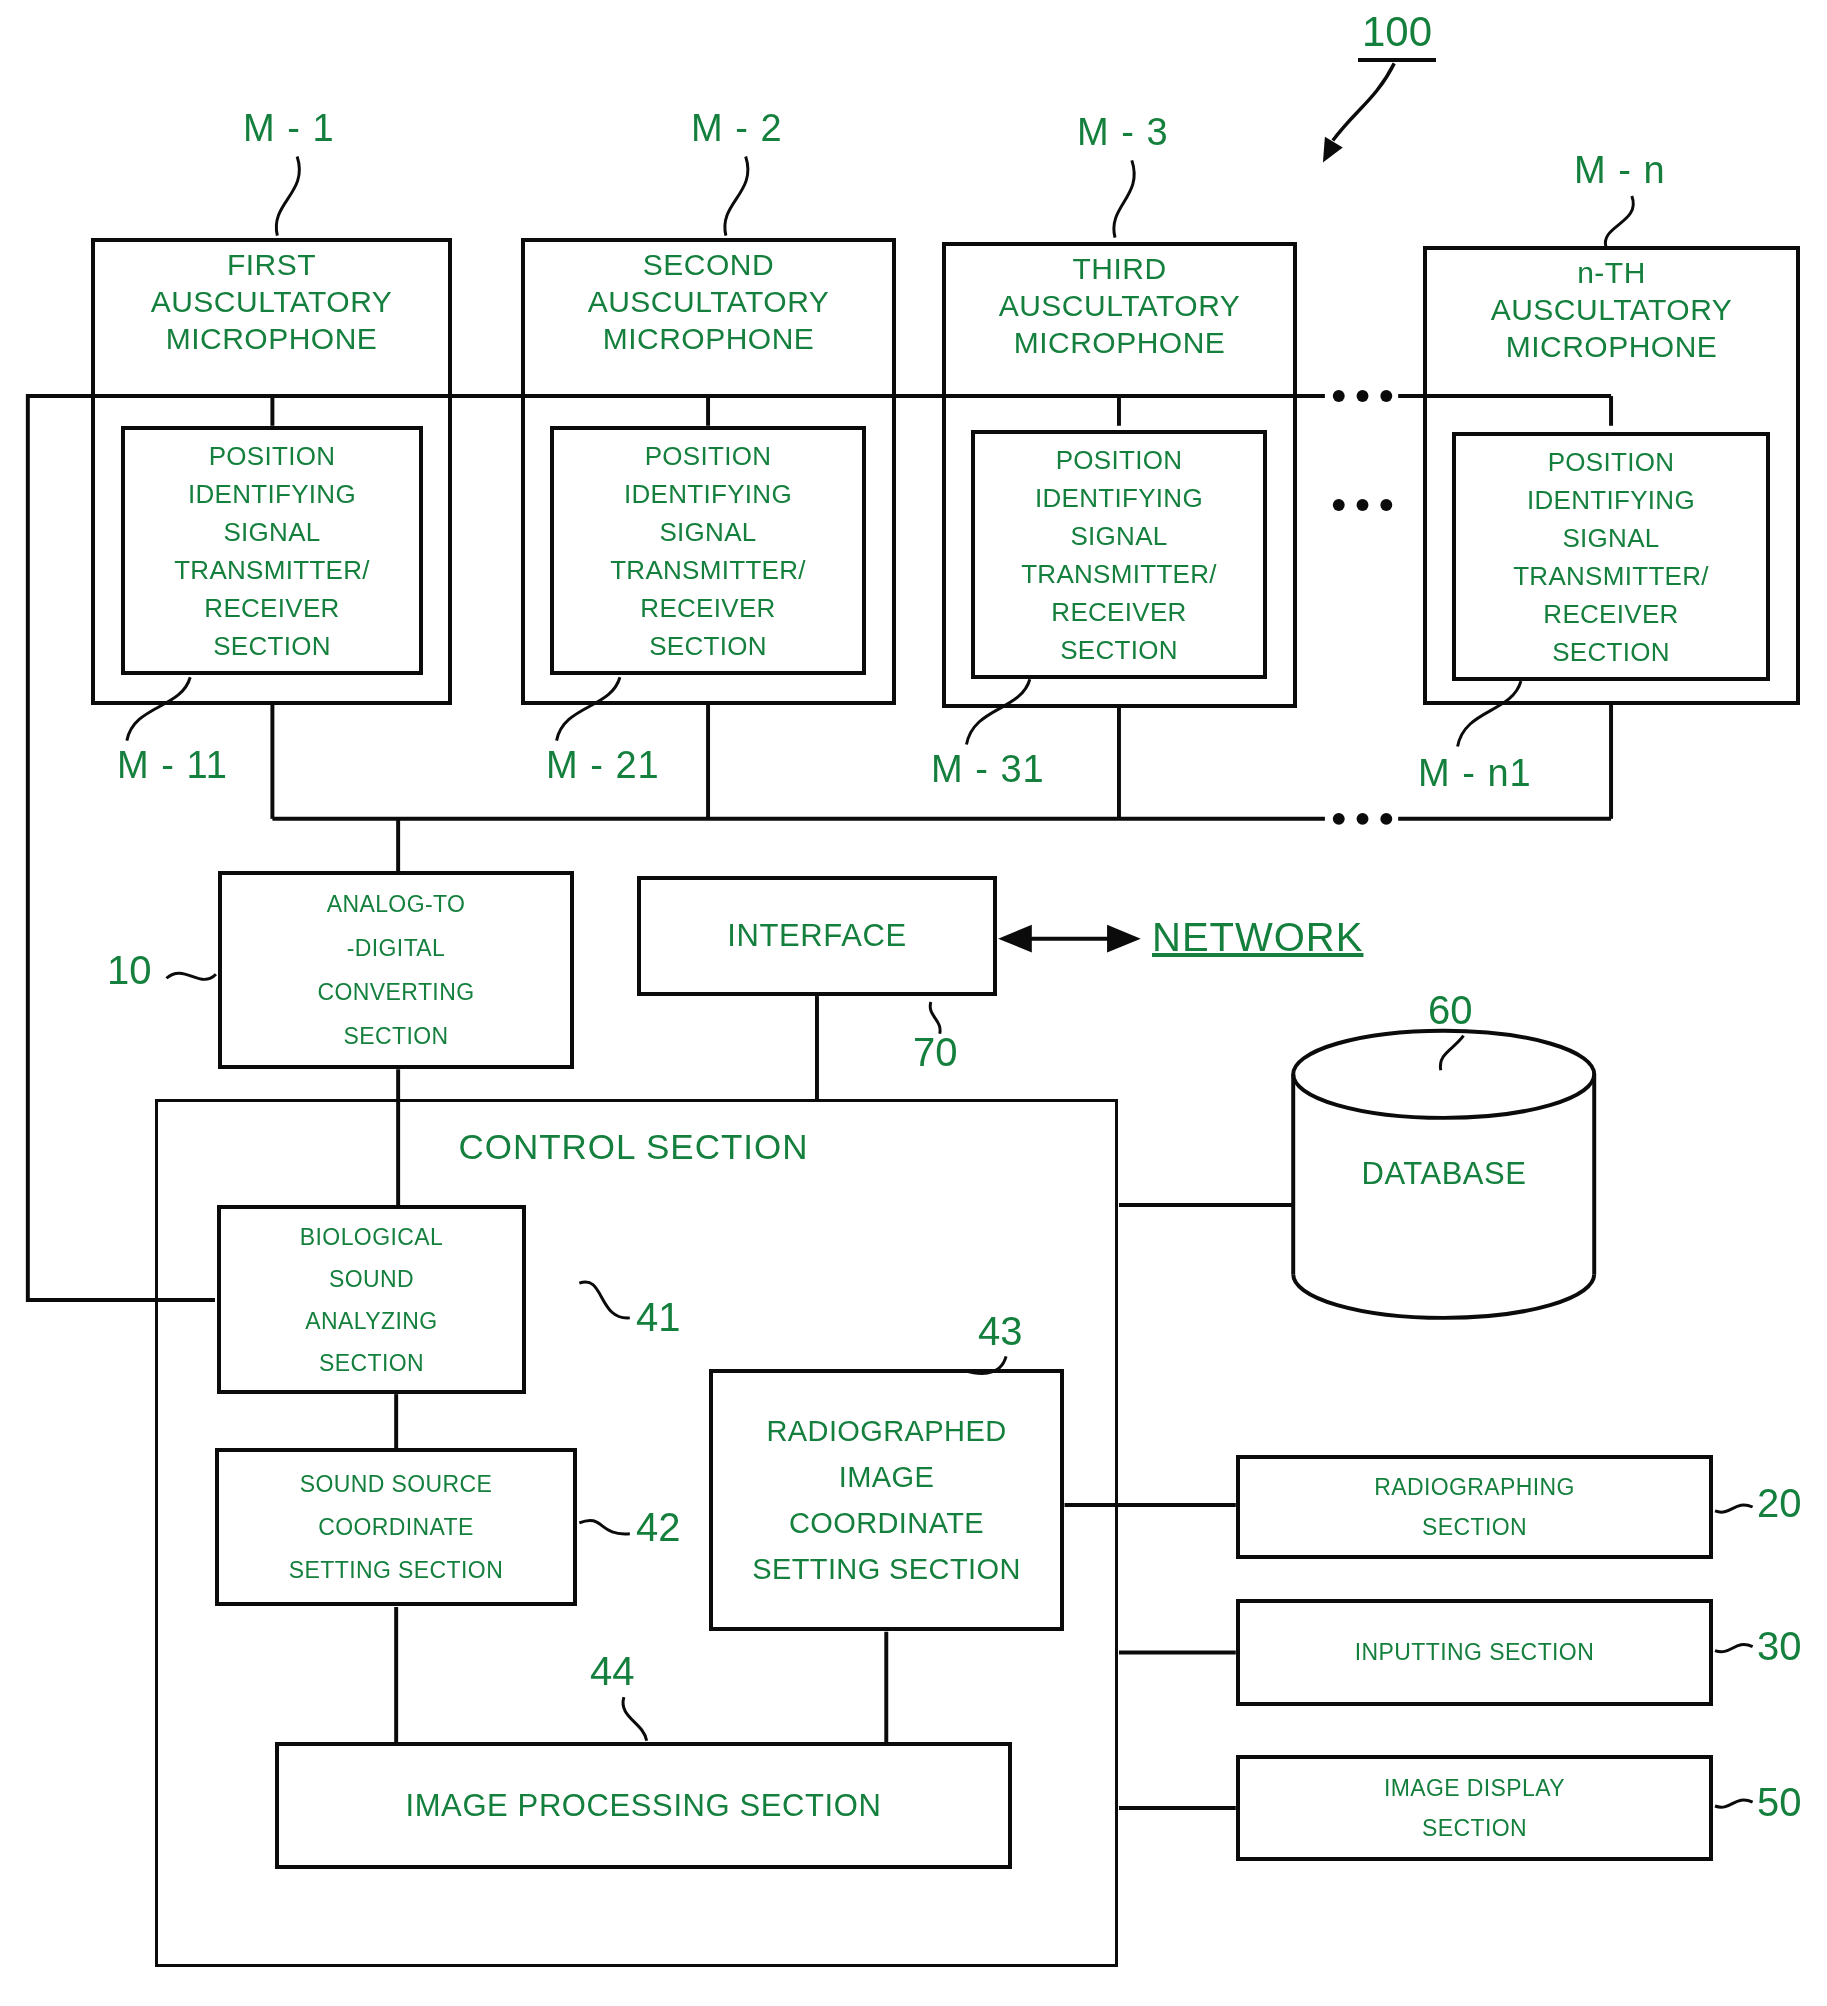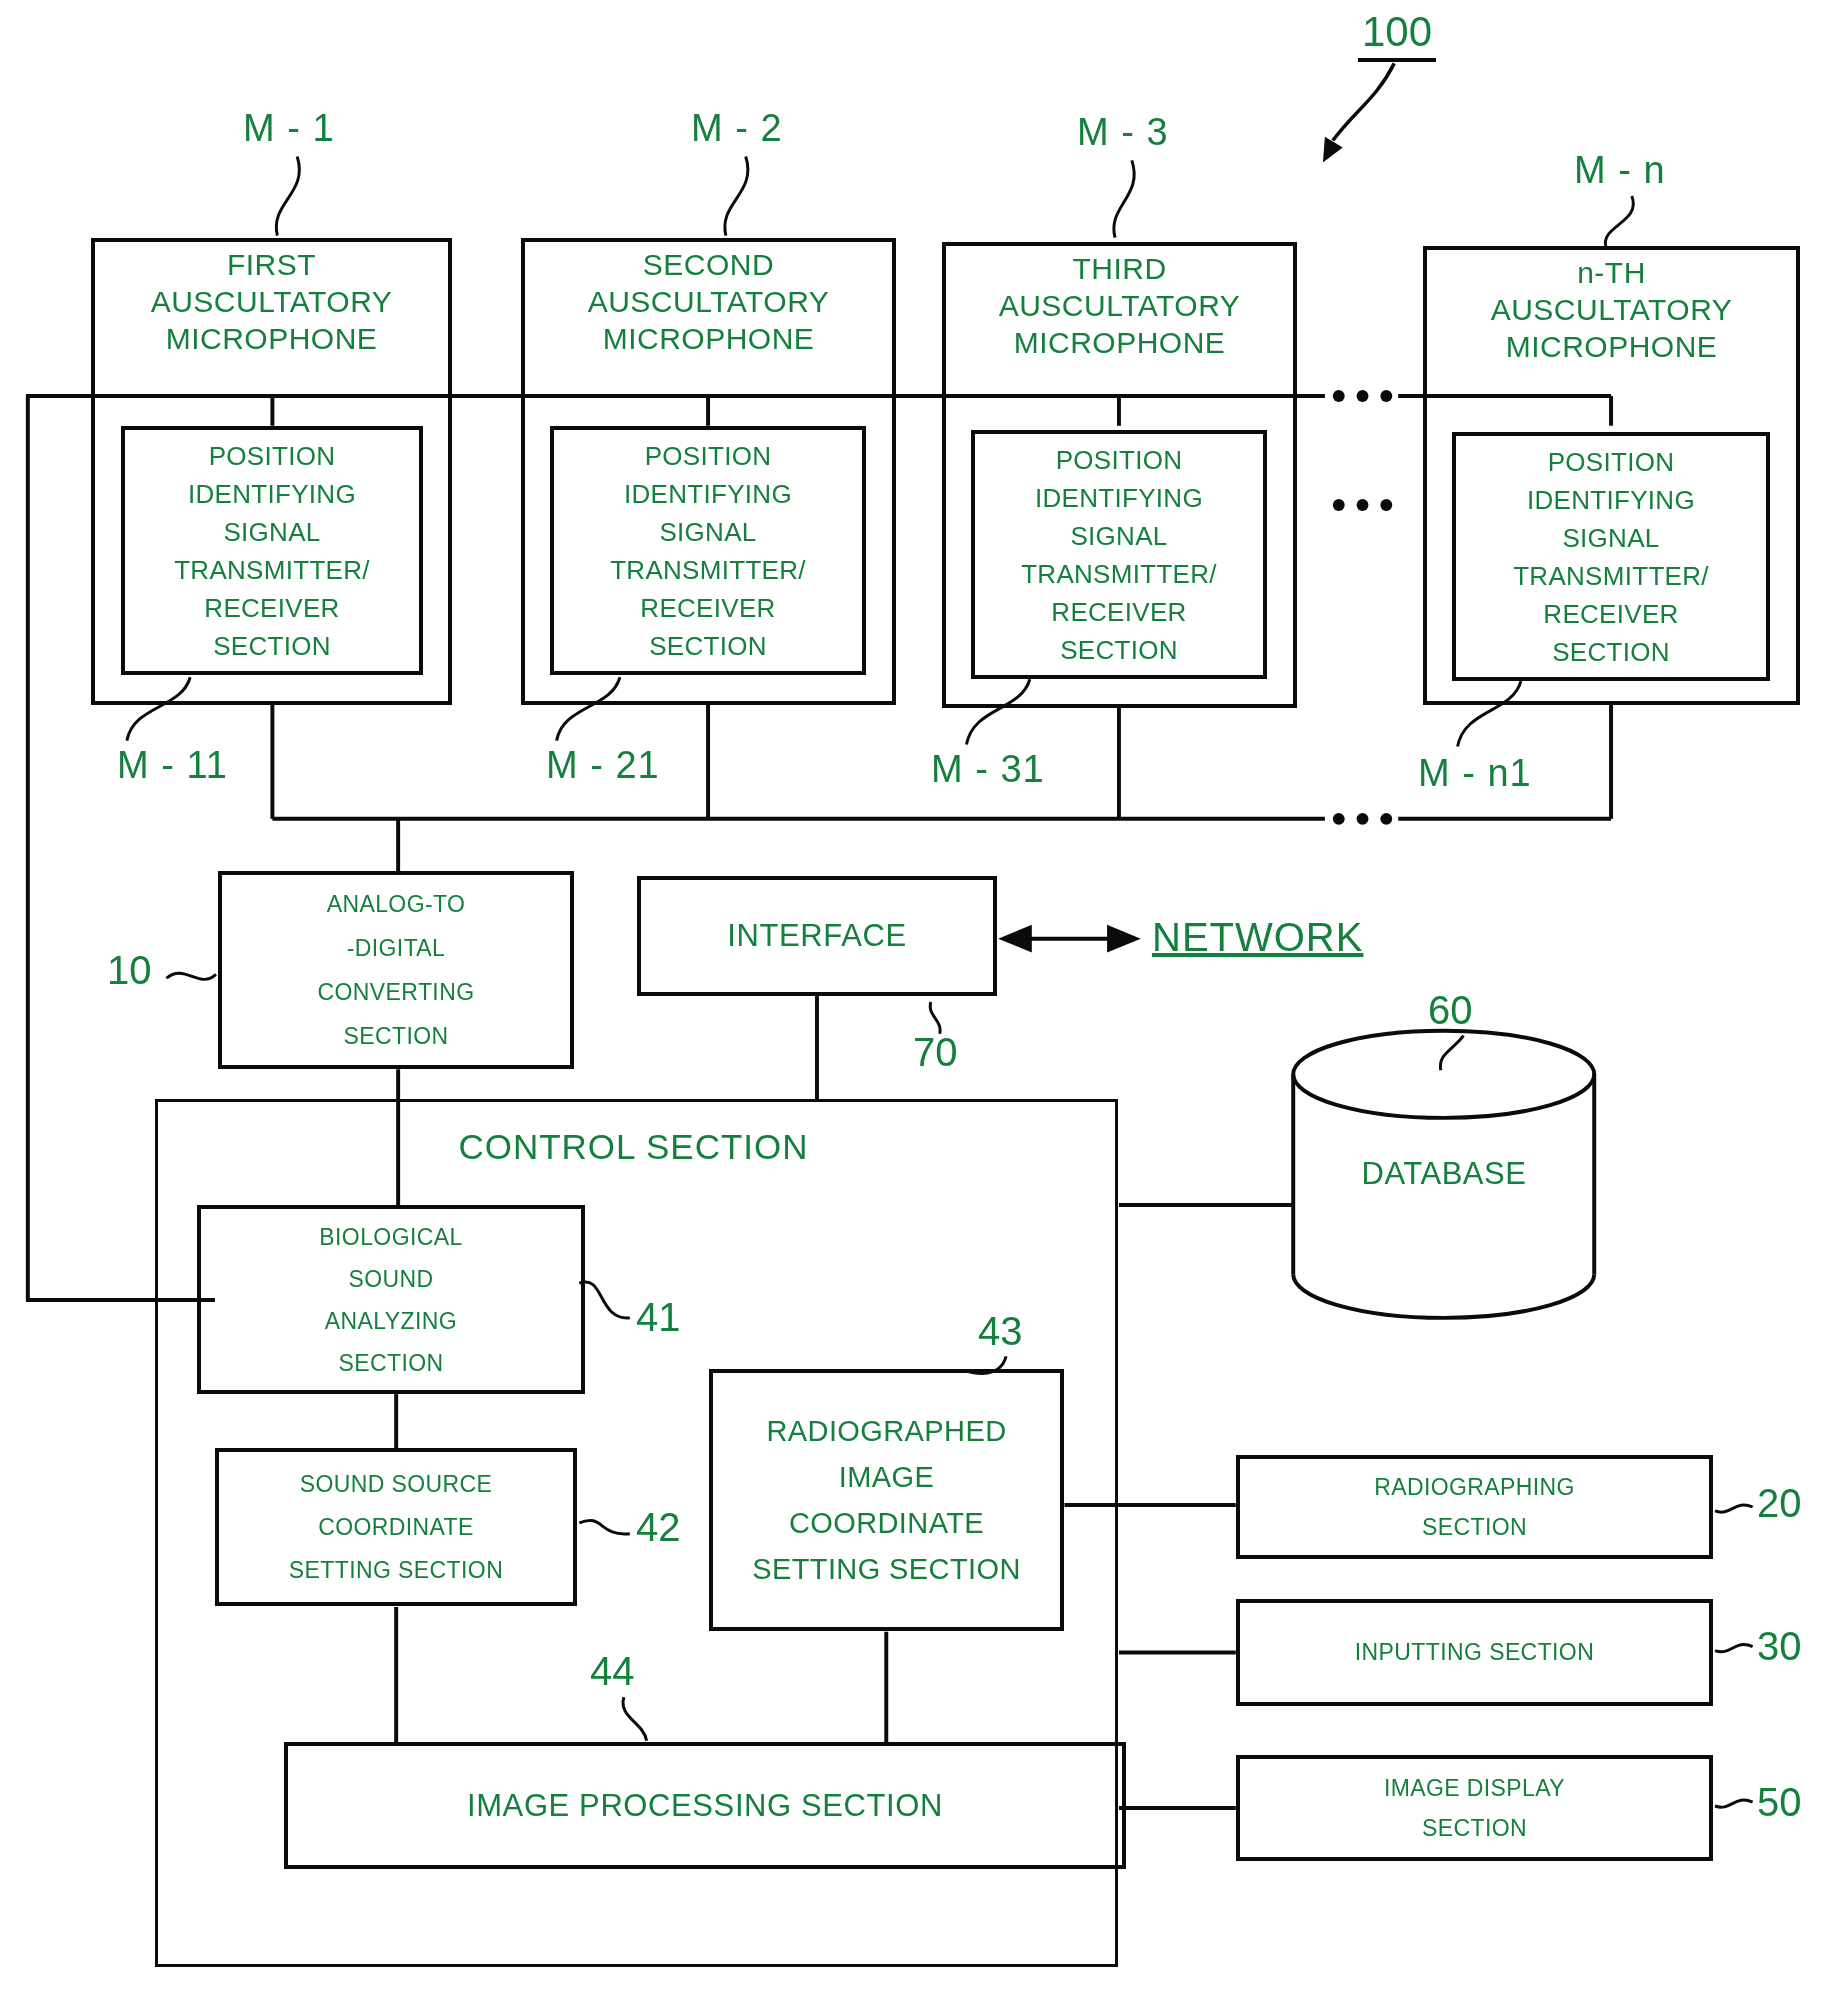--- a/index.html
+++ b/index.html
@@ -196,21 +196,21 @@
   </div>
   <div class="lbl nref" style="left:913px;top:1030px">70</div>
   <div class="lbl netlbl" style="left:1152px;top:915px">NETWORK</div>
 
   <div class="dbtext" style="left:1293px;top:1156px;width:302px">DATABASE</div>
   <div class="lbl nref" style="left:1428px;top:988px">60</div>
 
   <div class="box ctrl" style="left:155px;top:1099px;width:963px;height:868px"></div>
   <div class="lbl caption" style="left:396px;top:1127px;width:475px;text-align:center">CONTROL SECTION</div>
 
-  <div class="box blk" style="left:197px;top:1205px;width:388px;height:189px">
+  <div class="box blk" style="left:217px;top:1205px;width:309px;height:189px">
     <div class="ln" style="line-height:42px">BIOLOGICAL</div>
     <div class="ln" style="line-height:42px">SOUND</div>
     <div class="ln" style="line-height:42px">ANALYZING</div>
     <div class="ln" style="line-height:42px">SECTION</div>
   </div>
   <div class="lbl nref" style="left:636px;top:1295px">41</div>
 
   <div class="box blk" style="left:215px;top:1448px;width:362px;height:158px">
     <div class="ln">SOUND SOURCE</div>
     <div class="ln">COORDINATE</div>
@@ -219,21 +219,21 @@
   <div class="lbl nref" style="left:636px;top:1505px">42</div>
 
   <div class="box blk rad4" style="left:709px;top:1369px;width:355px;height:262px">
     <div class="ln">RADIOGRAPHED</div>
     <div class="ln">IMAGE</div>
     <div class="ln">COORDINATE</div>
     <div class="ln">SETTING SECTION</div>
   </div>
   <div class="lbl nref" style="left:978px;top:1309px">43</div>
 
-  <div class="box one" style="left:284px;top:1742px;width:842px;height:127px">
+  <div class="box one" style="left:275px;top:1742px;width:737px;height:127px">
     <div class="ln">IMAGE PROCESSING SECTION</div>
   </div>
   <div class="lbl nref" style="left:590px;top:1649px">44</div>
 
   <div class="box blk" style="left:1236px;top:1455px;width:477px;height:104px">
     <div class="ln" style="line-height:40px">RADIOGRAPHING</div>
     <div class="ln" style="line-height:40px">SECTION</div>
   </div>
   <div class="lbl nref" style="left:1757px;top:1481px">20</div>
 

